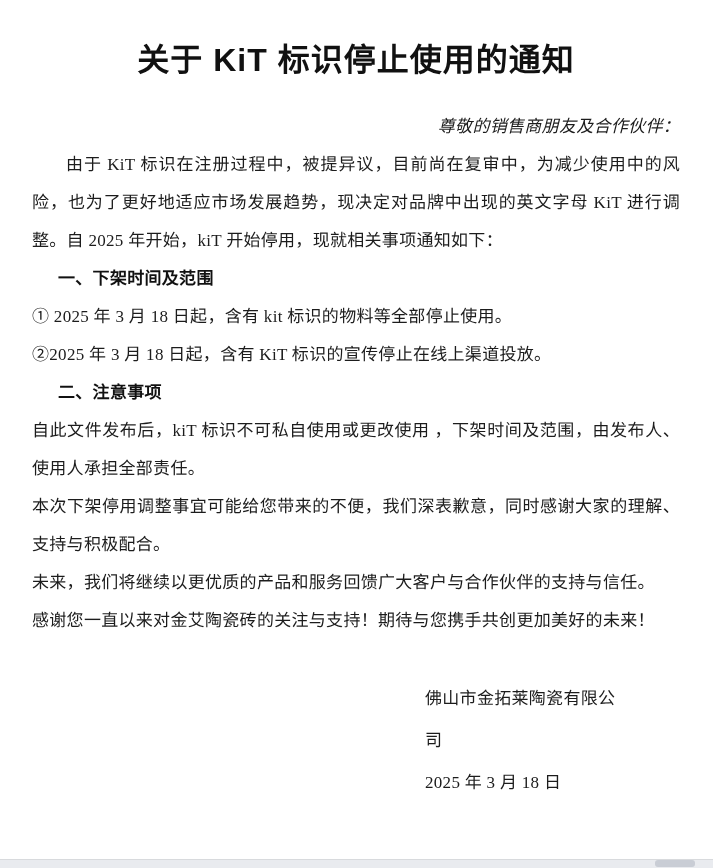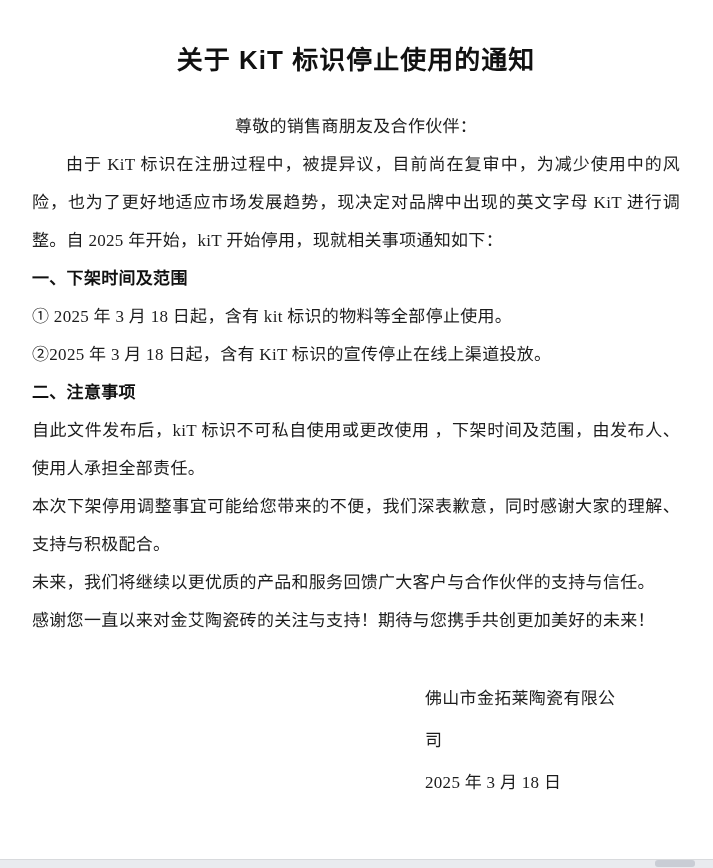--- a/index.html
+++ b/index.html
@@ -24,46 +24,48 @@
     position: absolute;
     left: 32px;
     right: 33px;
     top: 45px;
   }
 
   .doc-title {
     text-align: center;
     font-family: "Liberation Sans", "DejaVu Sans", sans-serif;
     font-weight: bold;
-    font-size: 26px;
+    font-size: 32px;
     line-height: 30px;
     letter-spacing: 1px;
     color: #111111;
   }
 
   .doc-body {
     margin-top: 33px;
     font-size: 17px;
     line-height: 38px;
     letter-spacing: 0.3px;
   }
 
   .greeting {
-    text-align: center;
+    text-align: right;
+    font-style: italic;
   }
 
   .intro {
     text-indent: 2em;
     text-align: justify;
   }
 
   .sec-heading {
     font-family: "Liberation Sans", "DejaVu Sans", sans-serif;
     font-weight: bold;
     color: #111111;
+    margin-left: 26px;
   }
 
   .list-item {
     white-space: nowrap;
     font-family: Liberation Serif, serif;
   }
 
   .para {
     text-align: justify;
   }

